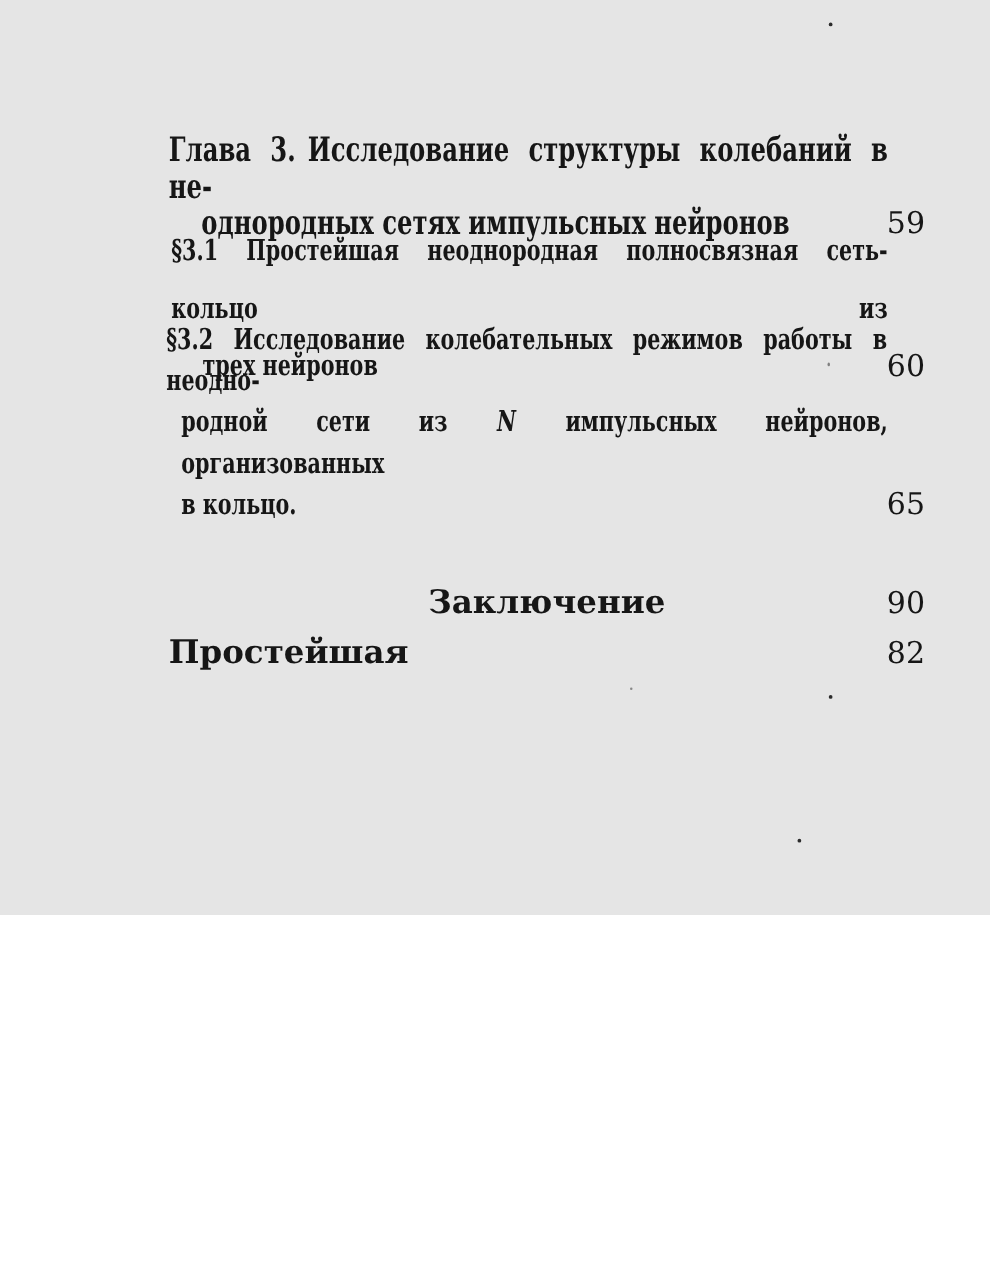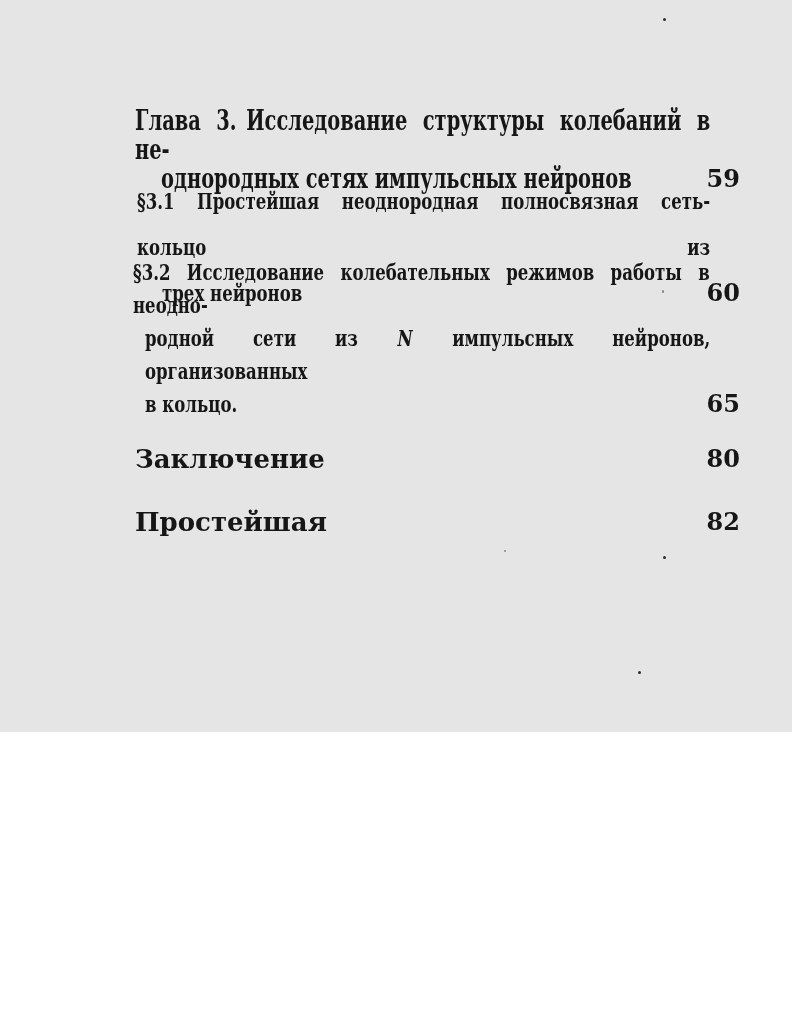--- a/index.html
+++ b/index.html
@@ -18,37 +18,37 @@
   .line { font-weight: bold; }
   
   .cond { transform: scaleX(0.72); transform-origin: left top; }
   .just { text-align: justify; text-align-last: justify; }
   .nowrap { white-space: nowrap; }
 
   #e-chapter { top: 106px; font-size: 27px; line-height: 29px; }
   #e-s31     { top: 178px; font-size: 23px; line-height: 46px; }
   #e-s32     { top: 255px; font-size: 23px; line-height: 33px; }
   #e-s33     { top: 363px; font-size: 23px; line-height: 32px; }
-  #e-concl   { top: 444px; font-size: 26px; line-height: 30px; height: 30px; }
+  #e-concl   { top: 467px; font-size: 26px; line-height: 30px; height: 30px; text-align: center; }
   #e-lit     { top: 507px; font-size: 26px; line-height: 30px; height: 30px; }
 
   #e-chapter .l1 { width: 799px; }
   #e-chapter .l2 { margin-left: 26px; }
   #e-s31 .l1 { width: 796px; margin-left: 2px; }
   #e-s31 .l2 { margin-left: 27px; }
   #e-s32 .l1 { width: 801px; margin-left: -2px; }
   #e-s32 .l2 { width: 785px; margin-left: 10px; }
   #e-s32 .l3 { margin-left: 10px; }
   #e-s33 .l1 { width: 801px; margin-left: -2px; }
   #e-s33 .l2 { width: 785px; margin-left: 10px; }
   #e-s33 .l3 { margin-left: 10px; }
 
   .pagenum {
     position: absolute; right: 0; bottom: 0;
-    font-size: 24px; font-weight: bold; line-height: inherit;
+    font-size: 24px; font-weight: normal; line-height: inherit;
   }
   .mvar { font-style: italic; padding: 0 1px; }
 
   .folio {
     position: absolute; left: 135px; top: 910px; width: 592px;
     text-align: center; font-size: 24px; line-height: 28px; font-weight: bold;
   }
 
   .speck { position: absolute; background: #2b2b2b; border-radius: 50%; }
   #sp1 { left: 663px; top: 18px;  width: 3px; height: 3px; }
@@ -78,21 +78,21 @@
   <div class="entry" id="e-s32">
     <div class="line l1 cond just">§3.2 Исследование колебательных режимов работы в неодно-</div>
     <div class="line l2 cond just"><span>родной сети из </span><span class="mvar">N</span><span> импульсных нейронов, организованных</span></div>
     <div class="line l3 cond nowrap">в кольцо.</div>
     <div class="pagenum">65</div>
   </div>
 
 
   <div class="entry" id="e-concl">
     <span>Заключение</span>
-    <div class="pagenum">80</div>
+    <div class="pagenum">90</div>
   </div>
 
   <div class="entry" id="e-lit">
     <span>Простейшая</span>
     <div class="pagenum">82</div>
   </div>
 
   <div class="folio">3</div>
 
   <div class="speck" id="sp1"></div>

